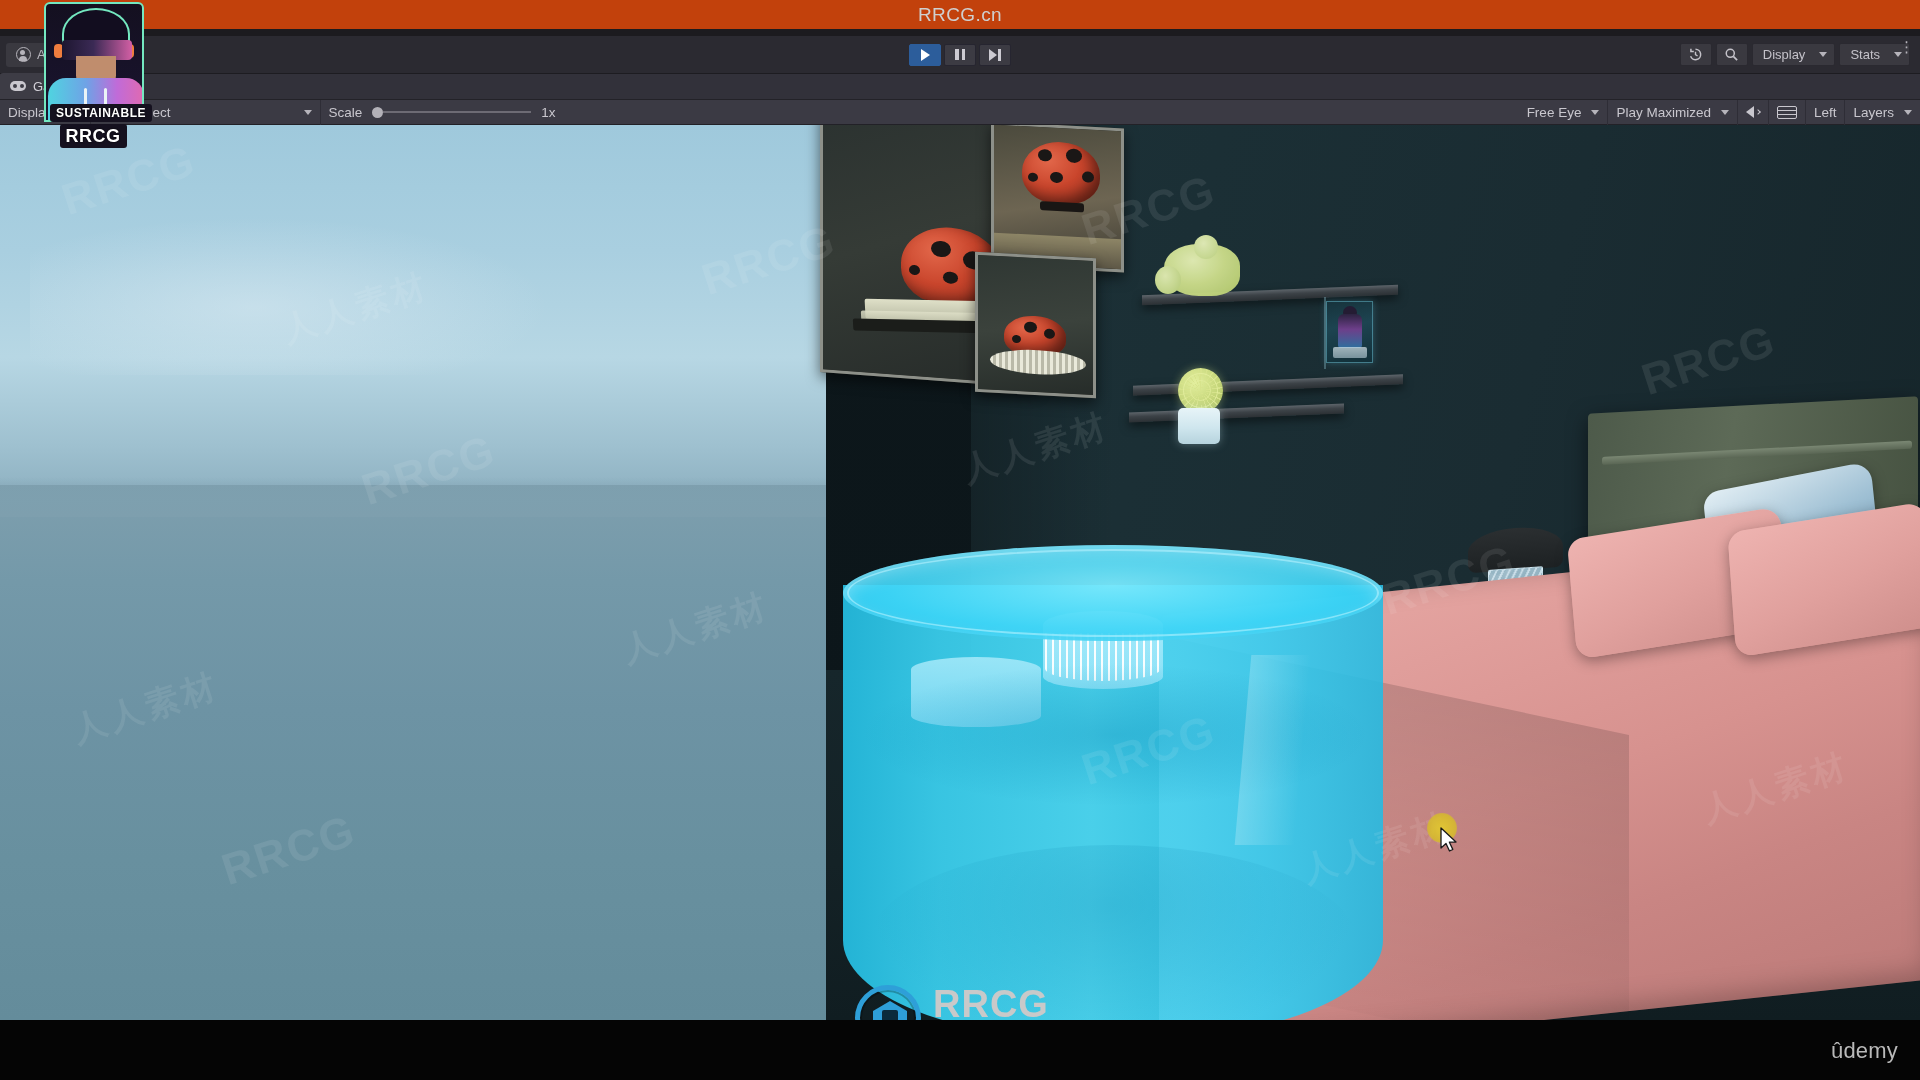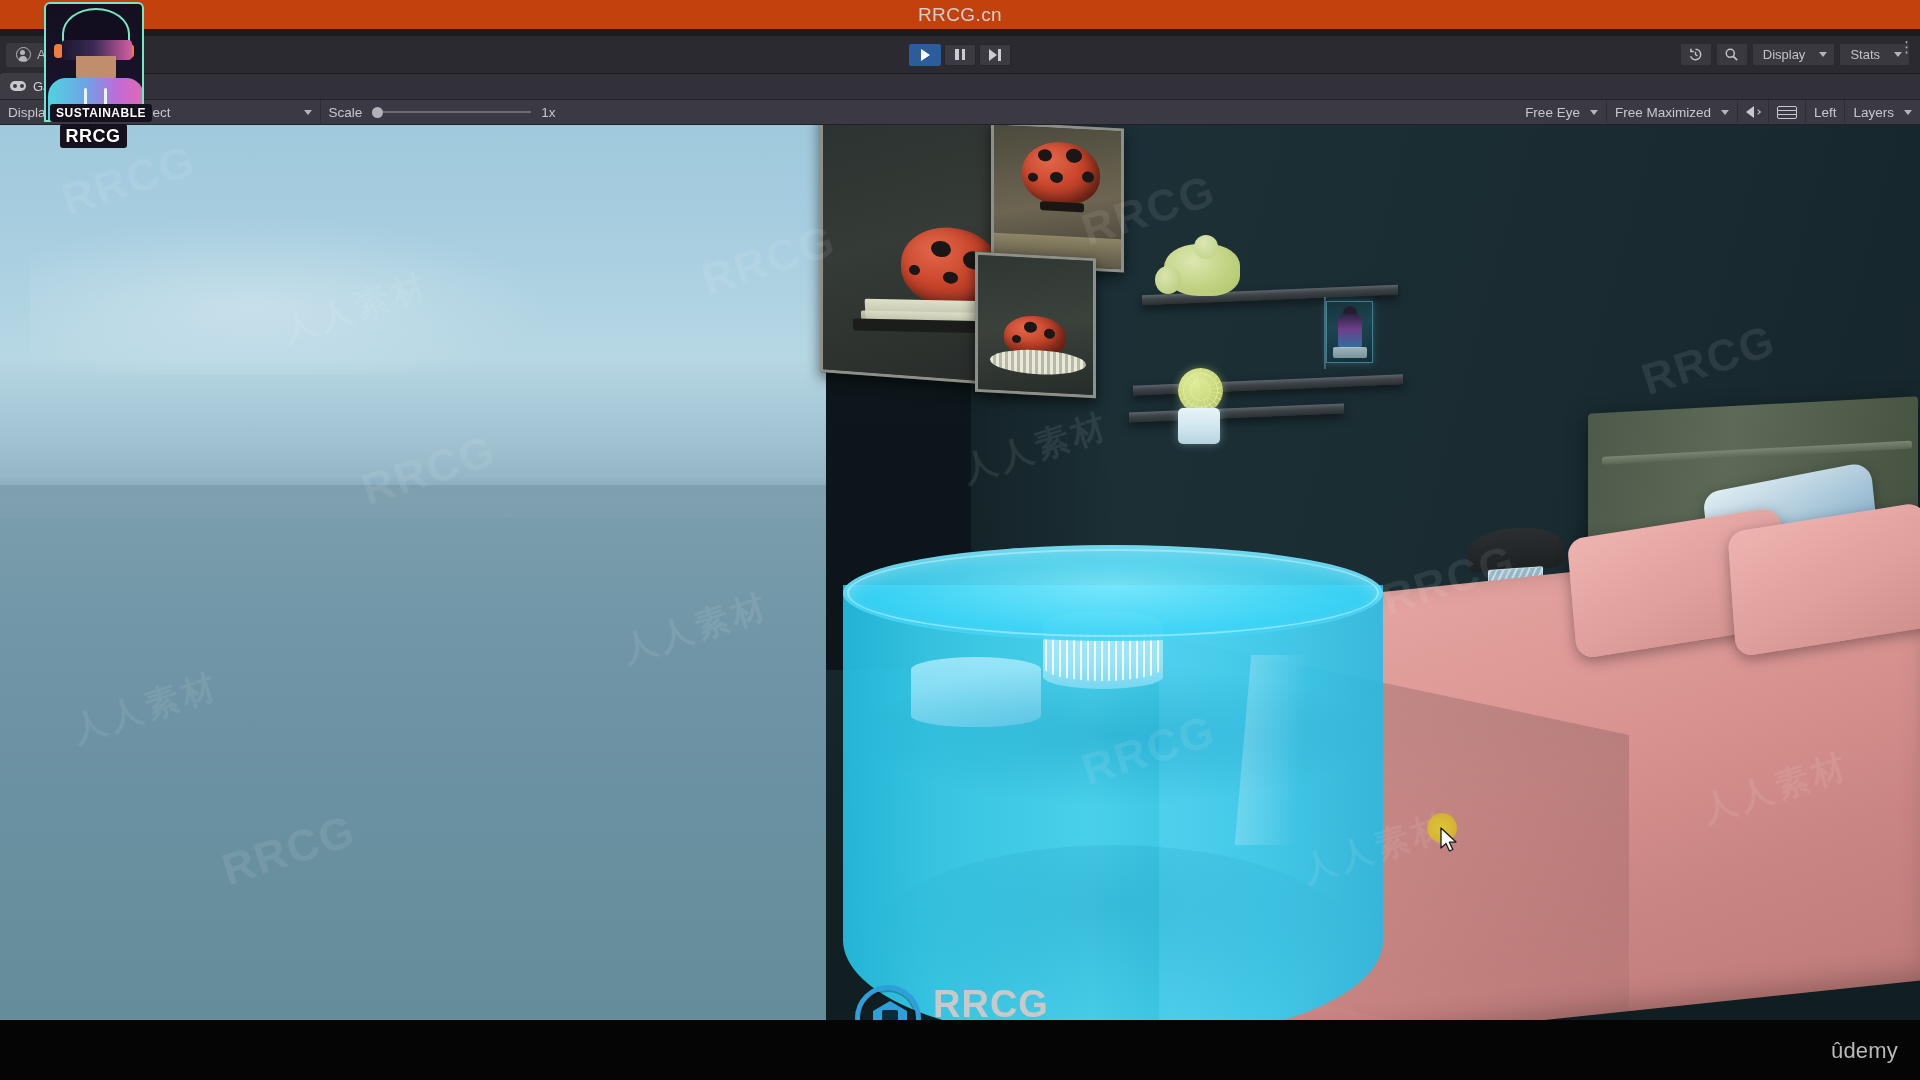--- a/index.html
+++ b/index.html
@@ -421,21 +421,21 @@
       </span>
       <span class="gb-lbl">1x</span>
     </div>
 
     <div class="gb-right">
       <div class="gb-item">
         <span class="gb-lbl">Free Eye</span>
         <span class="caret"></span>
       </div>
       <div class="gb-item">
-        <span class="gb-lbl">Free Maximized</span>
+        <span class="gb-lbl">Play Maximized</span>
         <span class="caret"></span>
       </div>
       <div class="gb-item">
         <span class="spk">
             <span class="body"></span>
             <span class="w1"></span>
           </span>
       </div>
       <div class="gb-item">
         <span class="grid-ico"></span>

